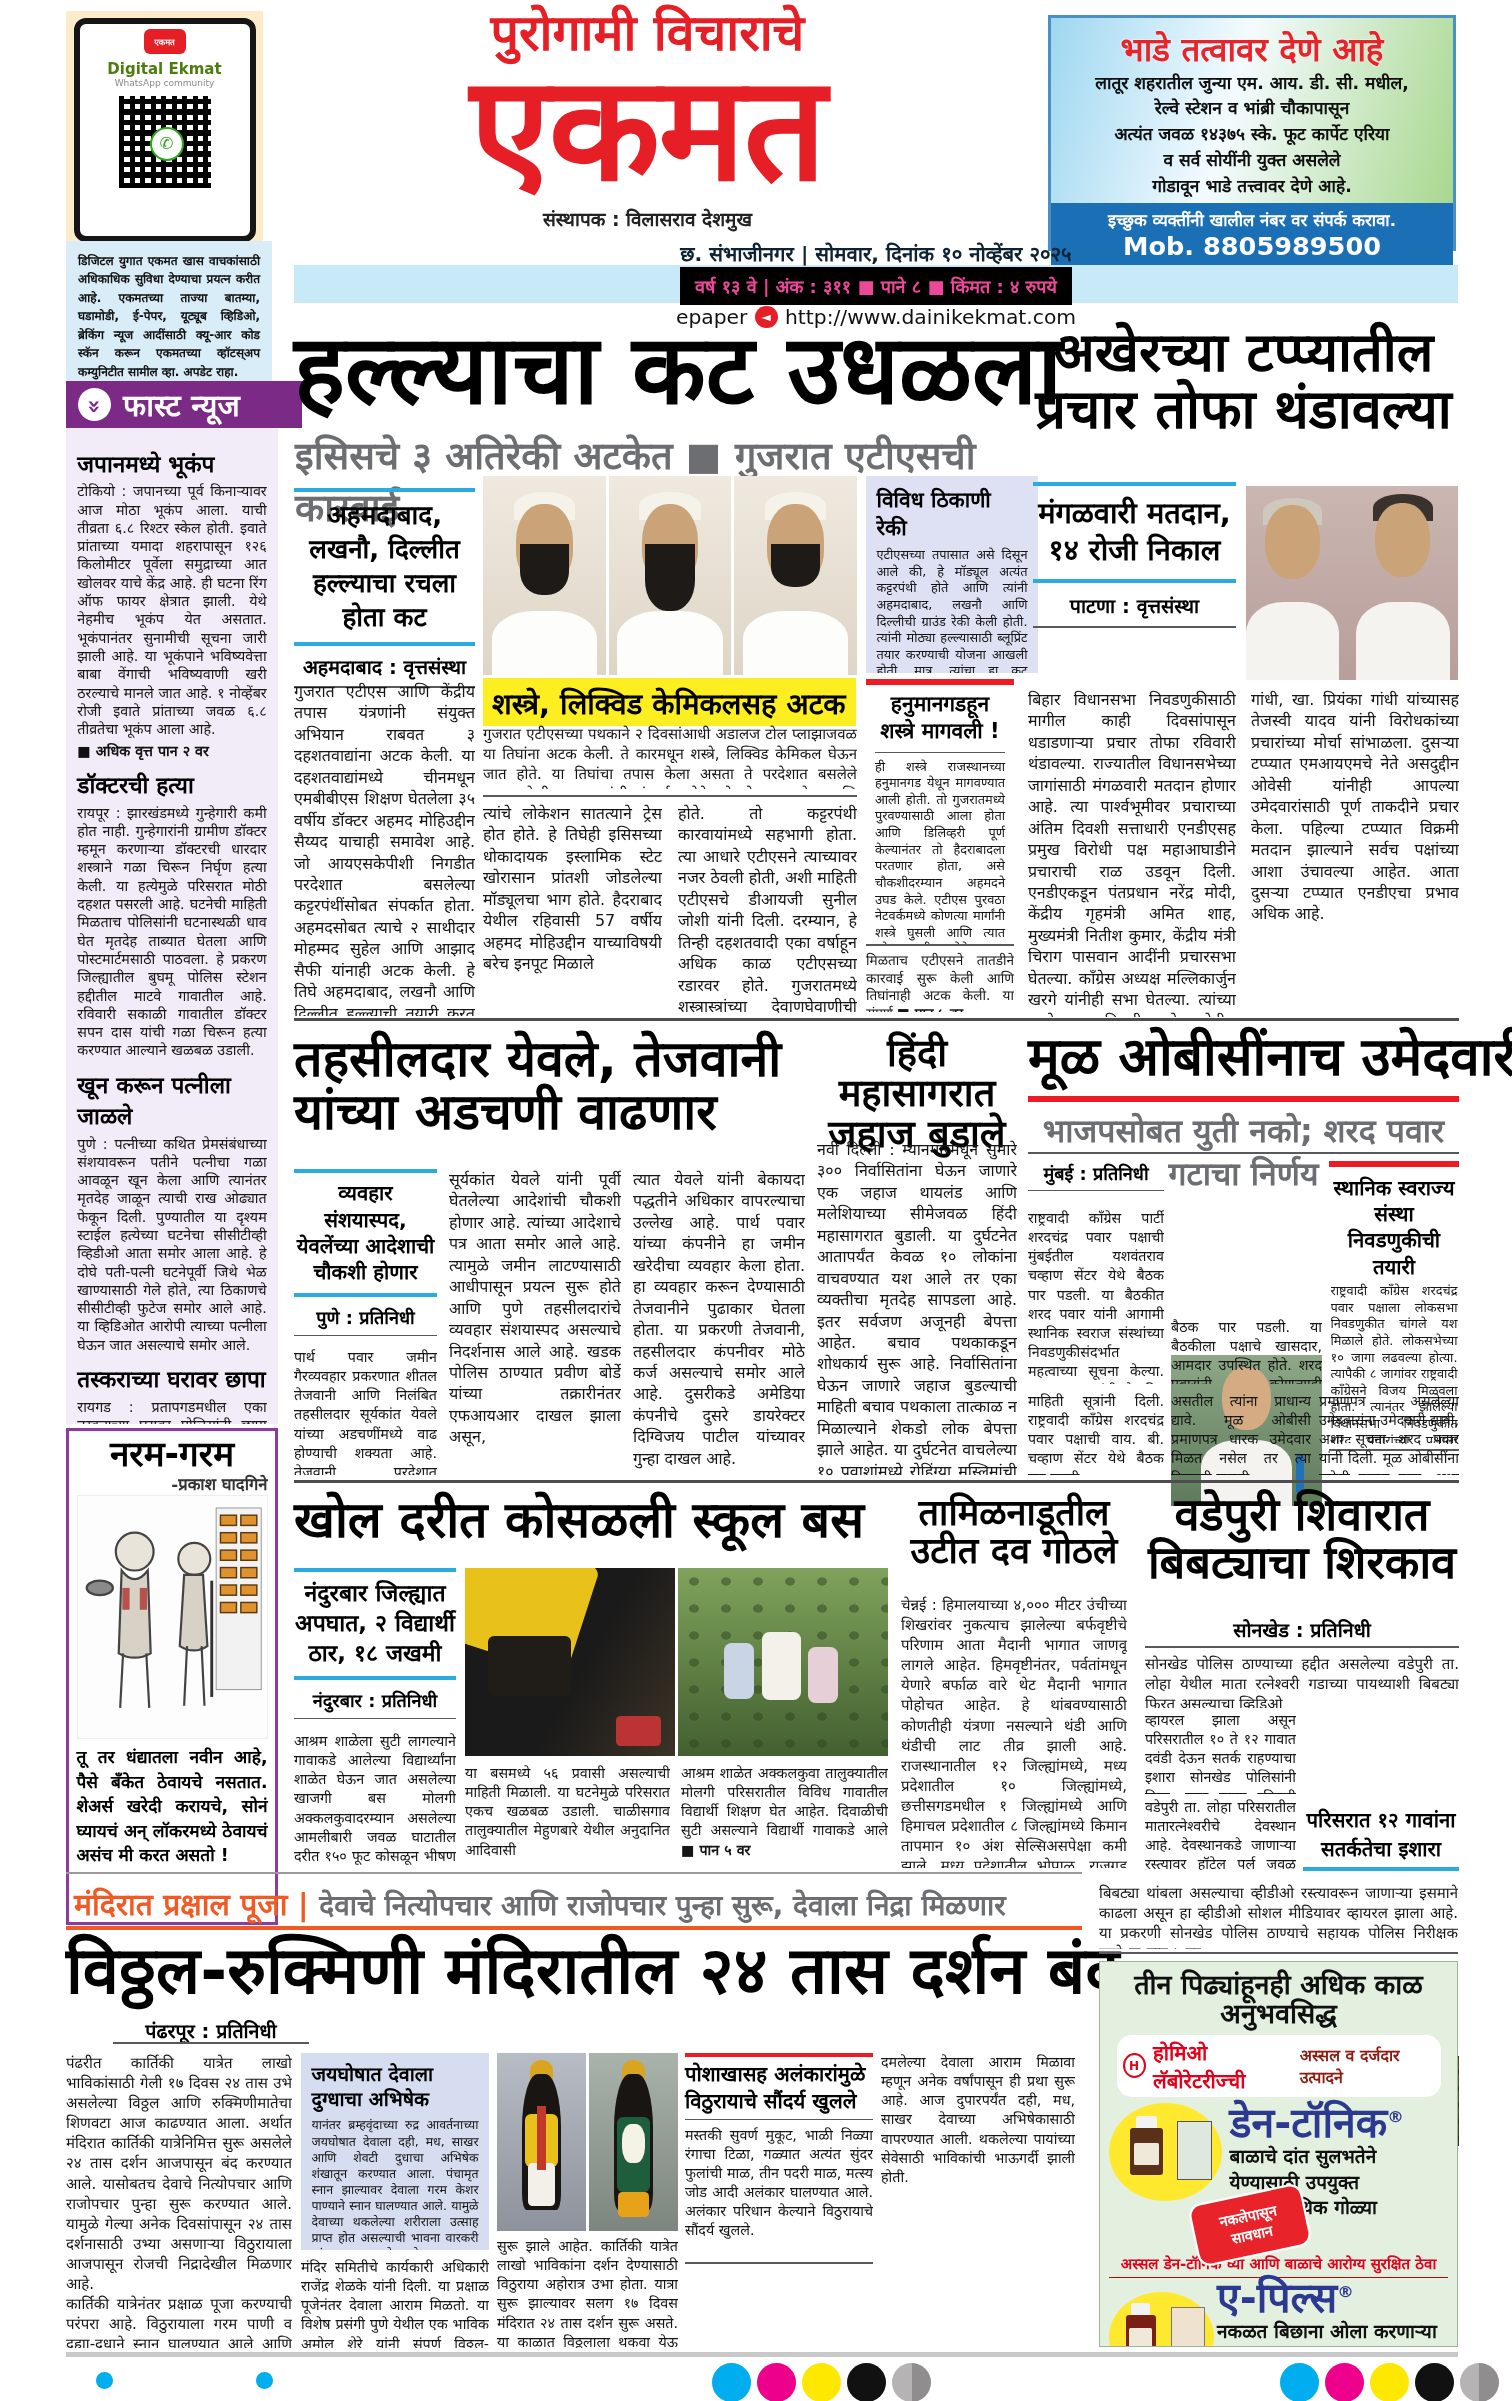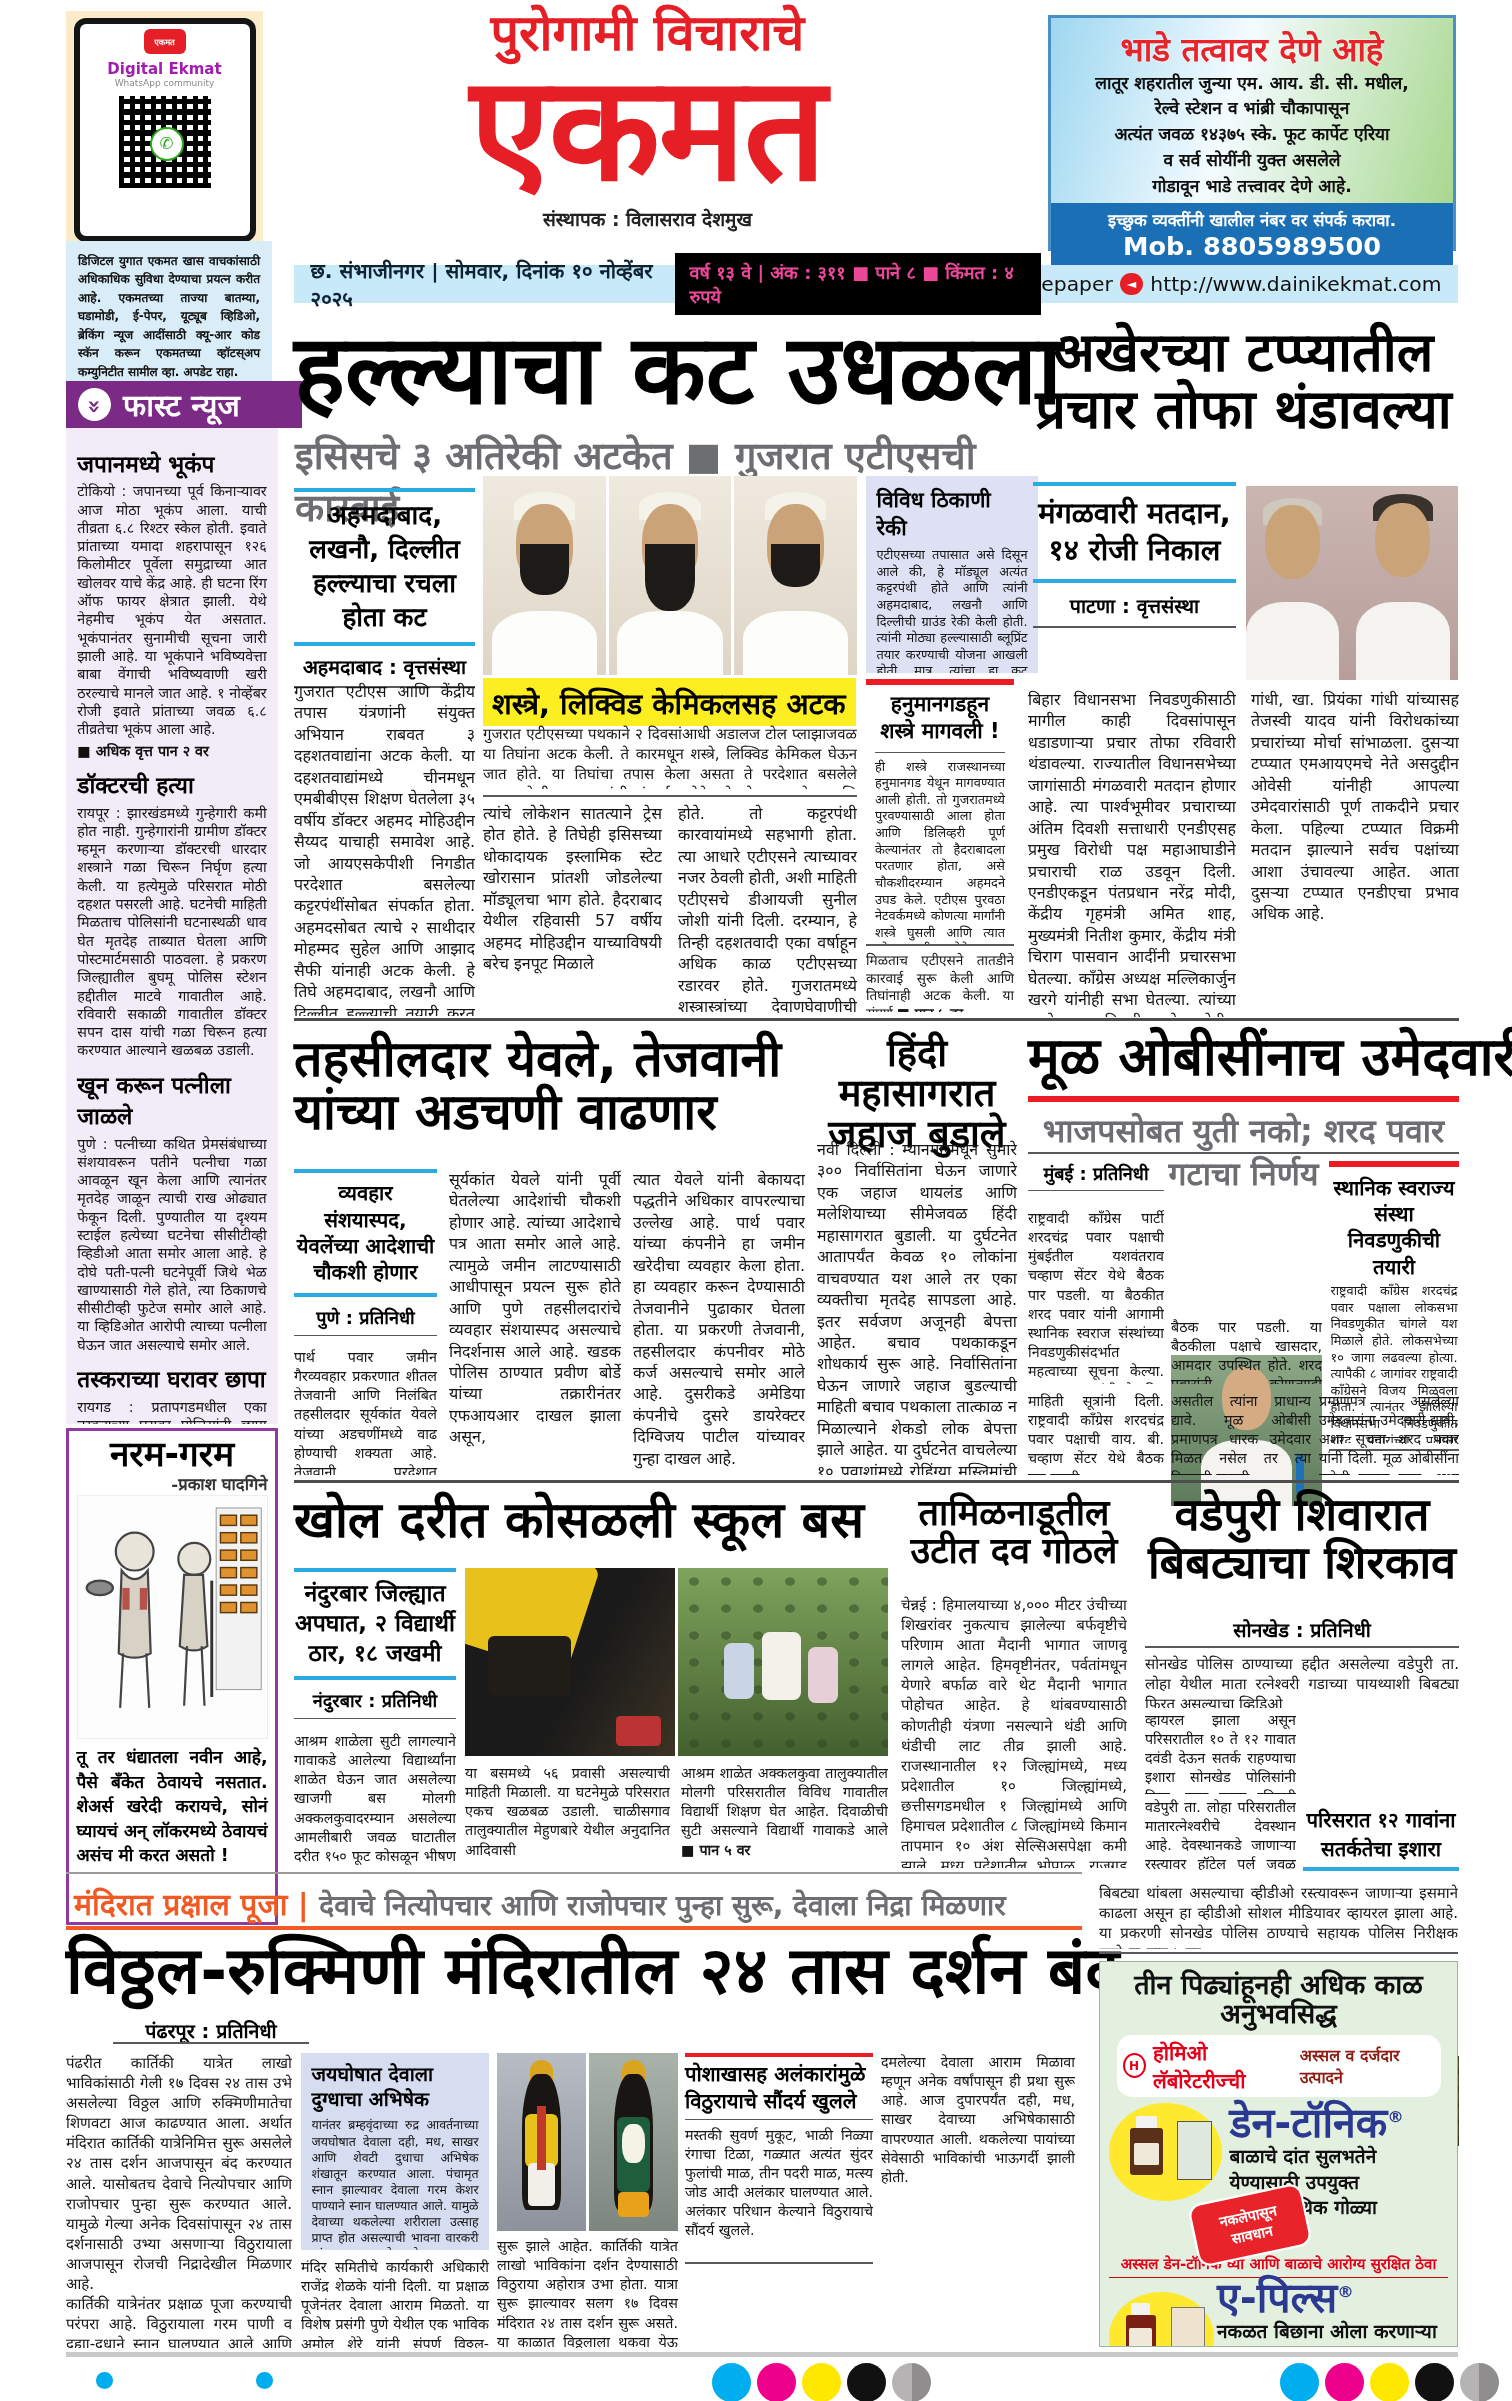--- a/index.html
+++ b/index.html
@@ -18,42 +18,42 @@
   .body-sm{font-size:14.3px;line-height:1.3;text-align:justify;color:#151515;}
   .byline{font-weight:700;font-size:19.6px;text-align:center;color:#000;}
   .deck{font-weight:700;text-align:center;color:#000;line-height:1.3;}
   .boxed{overflow:hidden;}
   
   .qr-ad{background:#fcecc9;padding:7.5px;}
   .phone{background:#fff;border:6.8px solid #151515;border-radius:12px;height:100%;
          display:flex;flex-direction:column;align-items:center;box-sizing:border-box;padding-top:4.5px;}
   .qr-logo{width:42px;height:25.6px;background:#e61e25;border-radius:6px;color:#fff;font-size:8.3px;
            display:flex;align-items:center;justify-content:center;font-weight:700;}
-  .qr-brand{font-size:15px;font-weight:700;margin-top:6px;color:#a21caf;}
+  .qr-brand{font-size:15px;font-weight:700;margin-top:6px;color:#4d7c0f;}
   .qr-comm{font-size:9px;color:#8a8a8a;}
   .qr-code{width:92px;height:92px;margin-top:7.5px;position:relative;
      background:
        repeating-linear-gradient(0deg,#000 0 5.3px,transparent 5.3px 10.5px),
        repeating-linear-gradient(90deg,#000 0 5.3px,#fff 5.3px 10.5px);}
   .qr-wa{position:absolute;left:50%;top:50%;width:30px;height:30px;margin:-15px 0 0 -15px;border-radius:50%;
          background:#fff;border:2.3px solid #2aa81a;color:#2aa81a;display:flex;align-items:center;justify-content:center;
          font-size:16.6px;font-weight:700;}
   .note-box{background:#d9edf8;padding:10.5px 12px;font-size:12px;font-weight:700;line-height:1.55;text-align:justify;}
   .masthead{text-align:center;}
   .mast-tag{font-size:50px;font-weight:800;color:#e61e25;line-height:1;}
   .mast-title{font-size:145px;font-weight:800;color:#e61e25;line-height:0.98;letter-spacing:-1.5px;}
   .mast-founder{font-size:19px;color:#222;margin-top:6px;font-weight:700;}
   .rent-ad{border:3px solid #4a90c4;display:flex;flex-direction:column;box-sizing:border-box;}
   .rent-top{flex:1;background:linear-gradient(105deg,#9ed7f0 0%,#f4fbff 45%,#a8d88f 100%);padding:7.5px 6px 3px;}
   .rent-title{font-size:33px;font-weight:800;color:#e8232a;text-align:center;text-shadow:0 0 2.3px #fff;}
   .rent-line{font-size:17.3px;font-weight:700;text-align:center;line-height:1.5;color:#101010;}
   .rent-foot{background:#1a6fb5;color:#fff;text-align:center;padding:4.5px 3px 6px;}
   .rent-contact{font-size:16.6px;font-weight:700;}
   .rent-mob{font-size:25.6px;font-weight:800;}
-  .dateline{background:#c8e9f8;display:flex;align-items:center;justify-content:flex-start;padding:0 16.6px;box-sizing:border-box;}
+  .dateline{background:#c8e9f8;display:flex;align-items:center;justify-content:center;padding:0 16.6px;box-sizing:border-box;flex-direction:column;}
   .date-left{font-size:20.3px;font-weight:700;color:#0d2233;}
   .issue-box{background:#000;color:#ec4899;font-size:18px;font-weight:700;padding:6.8px 15px;}
   .epaper{display:flex;align-items:center;gap:7.5px;font-size:20.3px;color:#111;}
   .ep-icon{width:22.6px;height:22.6px;border-radius:50%;background:#e61e25;color:#fff;display:flex;align-items:center;justify-content:center;font-size:12px;}
   
   .fn-header{background:#7b2a85;display:flex;align-items:center;gap:12px;padding:0 12px;}
   .fn-chev{width:33px;height:33px;border-radius:50%;background:#fff;color:#7b2a85;display:flex;align-items:center;justify-content:center;}
   .fn-chev span{display:inline-block;transform:rotate(90deg);font-size:22.6px;font-weight:800;letter-spacing:-3px;}
   .fn-title{color:#fff;font-size:30px;font-weight:800;}
   .fn-body{background:#f1ecf8;padding:10.5px 11.3px;box-sizing:border-box;}

